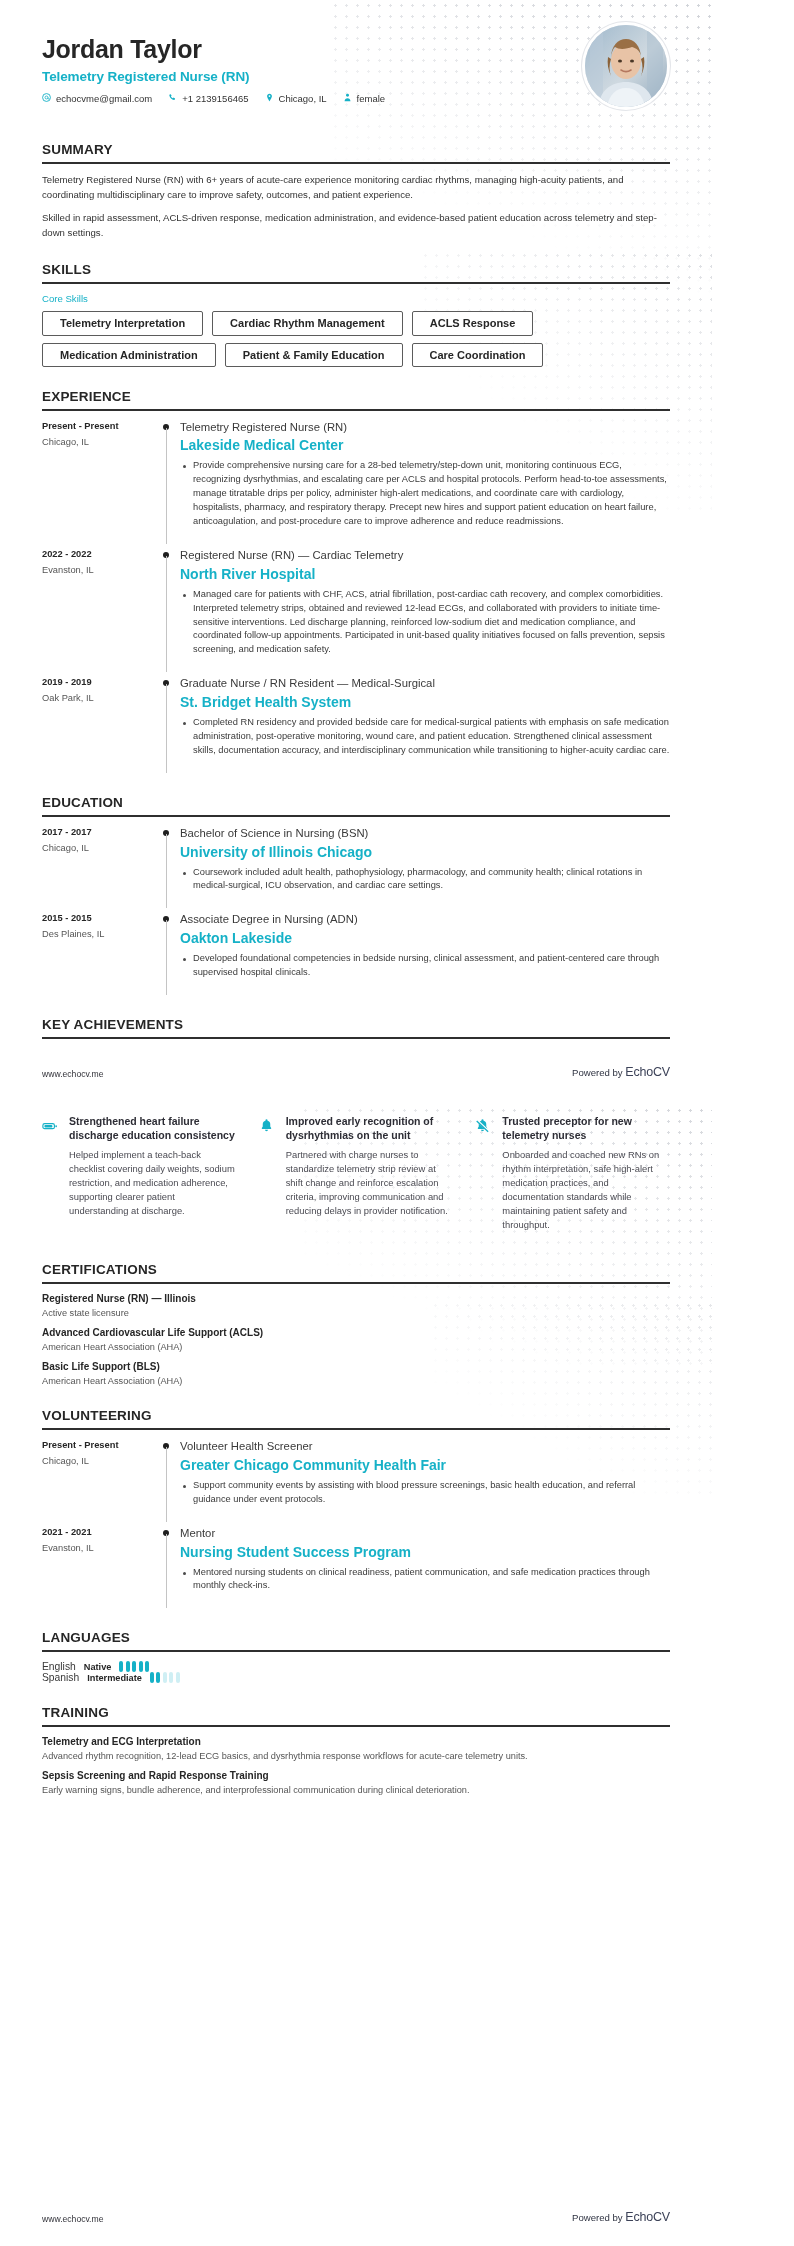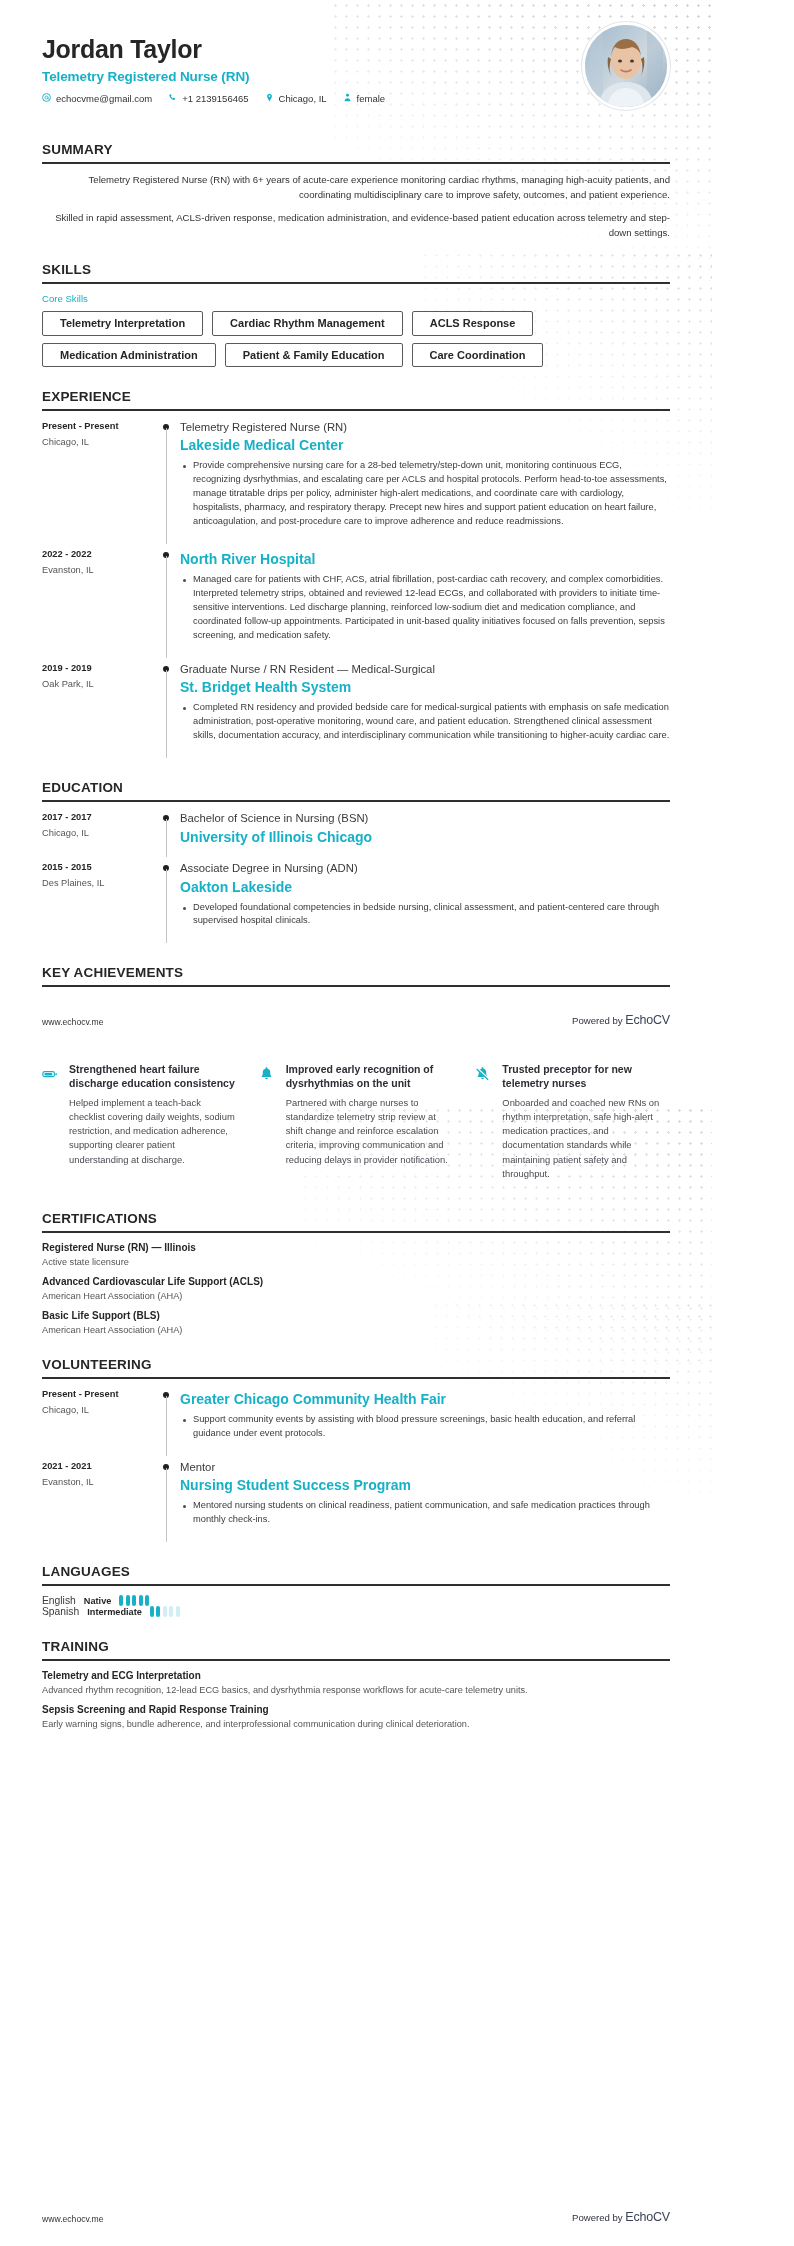--- a/index.html
+++ b/index.html
@@ -57,21 +57,21 @@
   .avatar .ph { width:100%; height:100%; display:block; }
 
   
   .section { padding:0 42px; margin-top:22px; }
   .section-title {
     font-size:13.5px; font-weight:bold; letter-spacing:0.2px; color:#262626;
     text-transform:uppercase; padding-bottom:5px;
   }
   .rule { height:2px; background:#2f2f2f; margin-bottom:9px; }
 
-  .summary-p { font-size:9.6px; line-height:1.55; color:#333; margin:8px 0 2px 0;text-align:right; }
+  .summary-p { font-size:9.6px; line-height:1.55; color:#333; margin:8px 0 2px 0; }
 
   
   .skill-group-label { font-size:9.6px; color:#16b1c7; margin-bottom:7px; }
   .chips { display:flex; flex-wrap:wrap; gap:7px 9px; }
   .chip {
     border:1px solid #5b5b5b; border-radius:2px;
     padding:5px 17px; font-size:11px; font-weight:bold; color:#262626;
     background:#fff; line-height:1.1;
   }
 
@@ -267,20 +267,21 @@
       <div class="entry">
         <div class="entry-left">
           <div class="entry-date">2022 - 2022</div>
           <div class="entry-loc">Evanston, IL</div>
         </div>
         <div class="entry-mid">
             <span class="dot"></span>
             <span class="line"></span>
           </div>
         <div class="entry-body">
+          <div class="entry-role">Registered Nurse (RN) — Cardiac Telemetry</div>
           <div class="entry-org">North River Hospital</div>
           <ul class="bullets">
             <li>Managed care for patients with CHF, ACS, atrial fibrillation, post-cardiac cath recovery, and complex comorbidities. Interpreted telemetry strips, obtained and reviewed 12-lead ECGs, and collaborated with providers to initiate time-sensitive interventions. Led discharge planning, reinforced low-sodium diet and medication compliance, and coordinated follow-up appointments. Participated in unit-based quality initiatives focused on falls prevention, sepsis screening, and medication safety.</li>
           </ul>
         </div>
       </div>
 
       <div class="entry">
         <div class="entry-left">
           <div class="entry-date">2019 - 2019</div>
@@ -309,20 +310,23 @@
           <div class="entry-date">2017 - 2017</div>
           <div class="entry-loc">Chicago, IL</div>
         </div>
         <div class="entry-mid">
             <span class="dot"></span>
             <span class="line"></span>
           </div>
         <div class="entry-body">
           <div class="entry-role">Bachelor of Science in Nursing (BSN)</div>
           <div class="entry-org">University of Illinois Chicago</div>
+          <ul class="bullets">
+            <li>Coursework included adult health, pathophysiology, pharmacology, and community health; clinical rotations in medical-surgical, ICU observation, and cardiac care settings.</li>
+          </ul>
         </div>
       </div>
 
       <div class="entry">
         <div class="entry-left">
           <div class="entry-date">2015 - 2015</div>
           <div class="entry-loc">Des Plaines, IL</div>
         </div>
         <div class="entry-mid">
             <span class="dot"></span>
@@ -421,20 +425,21 @@
       <div class="entry">
         <div class="entry-left">
           <div class="entry-date">Present - Present</div>
           <div class="entry-loc">Chicago, IL</div>
         </div>
         <div class="entry-mid">
             <span class="dot"></span>
             <span class="line"></span>
           </div>
         <div class="entry-body">
+          <div class="entry-role">Volunteer Health Screener</div>
           <div class="entry-org">Greater Chicago Community Health Fair</div>
           <ul class="bullets">
             <li>Support community events by assisting with blood pressure screenings, basic health education, and referral guidance under event protocols.</li>
           </ul>
         </div>
       </div>
 
       <div class="entry">
         <div class="entry-left">
           <div class="entry-date">2021 - 2021</div>

